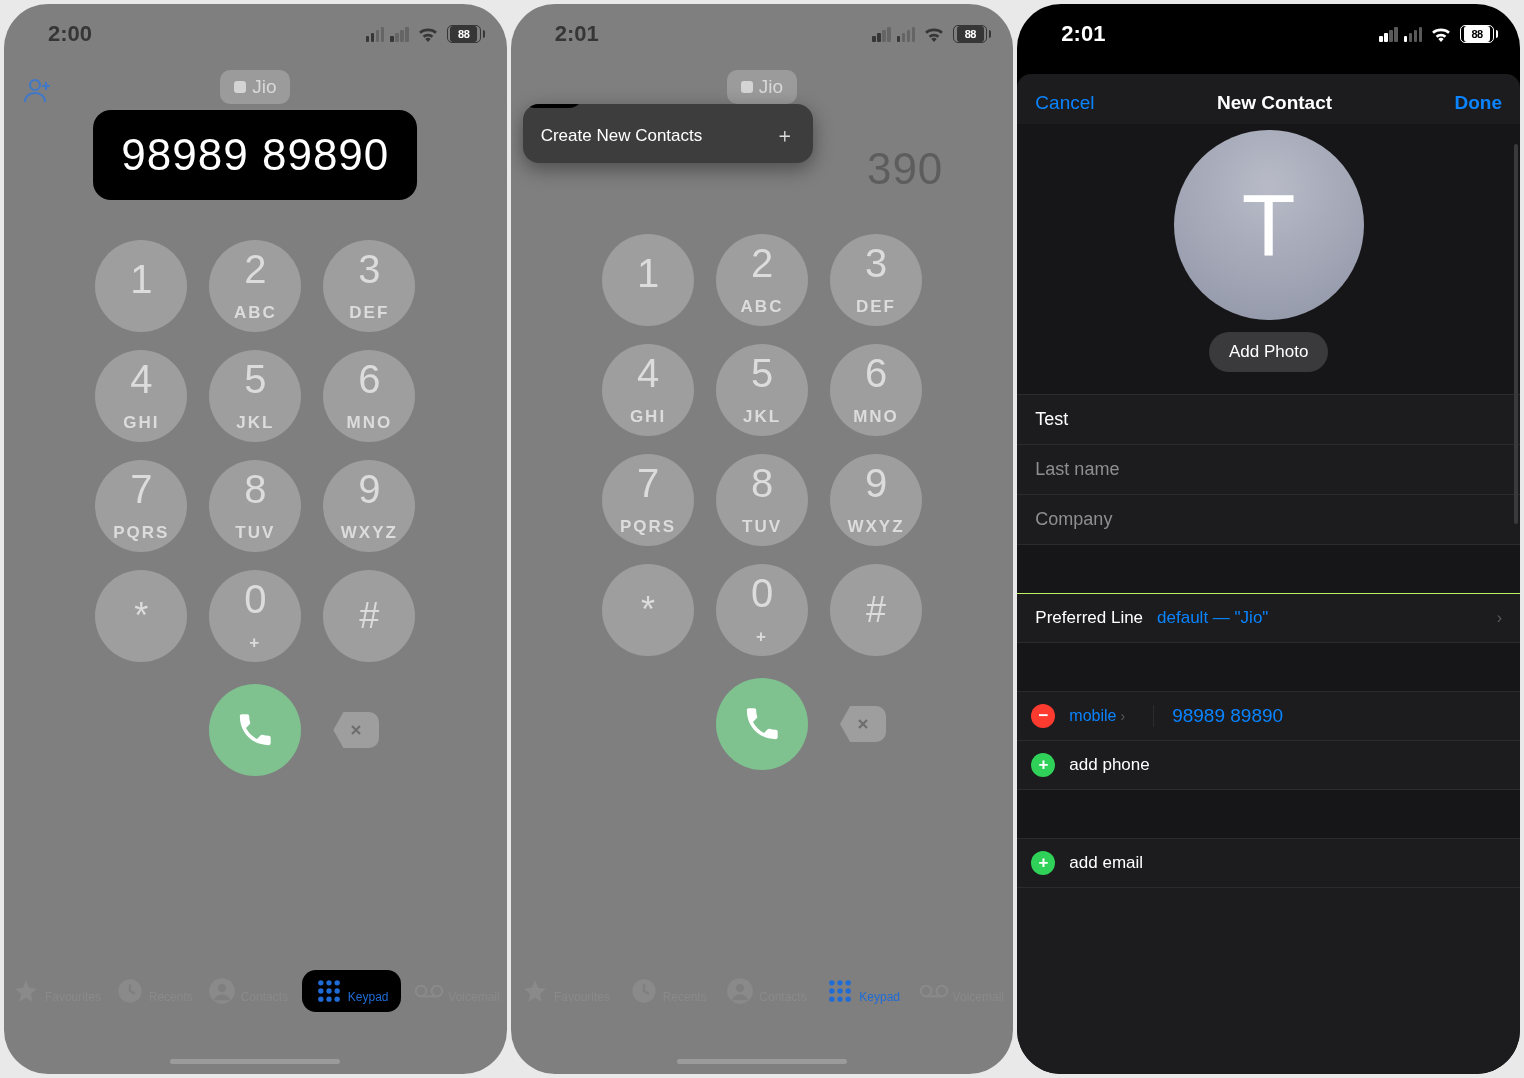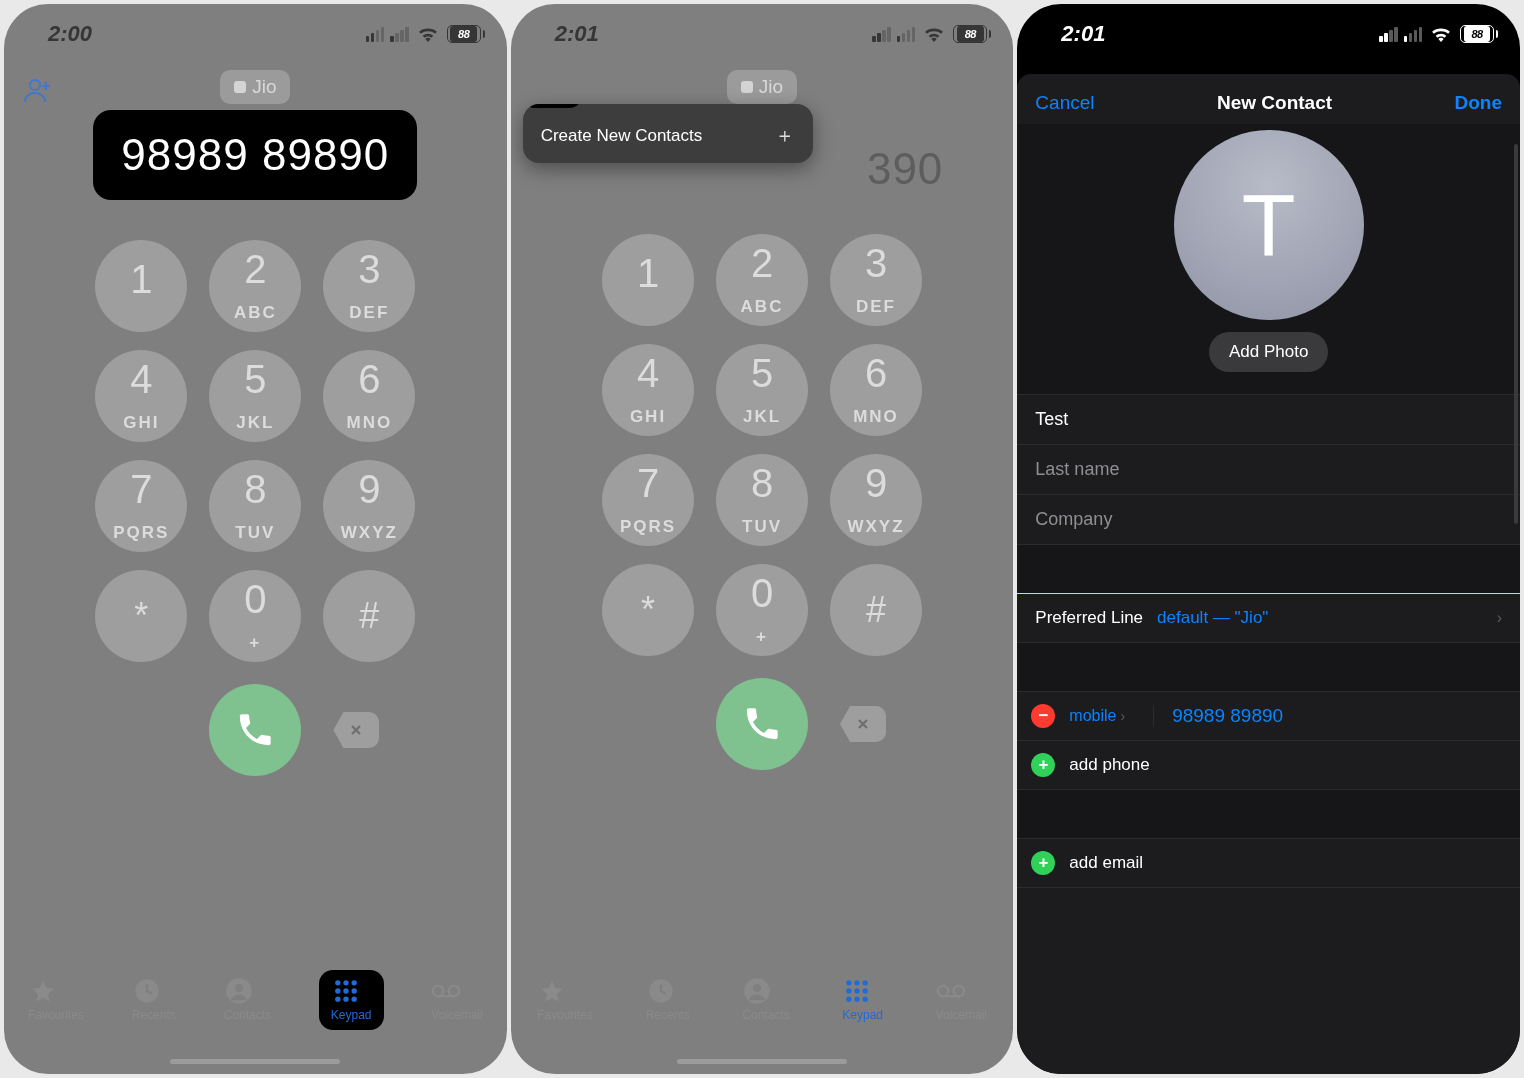--- a/index.html
+++ b/index.html
@@ -1,21 +1,21 @@
 <!DOCTYPE html>
 <html><head>
 <meta charset="utf-8">
 <style>
   * { box-sizing: border-box; margin: 0; padding: 0; font-family: -apple-system, "SF Pro Text", "Helvetica Neue", Arial, sans-serif; }
   body { background:#e9e9e9; width:1524px; height:1078px; display:flex; gap:4px; padding:4px; }
   .phone { flex:1; border-radius:44px; overflow:hidden; position:relative; background:#1c1c1e; }
   .phone.dimmed { background:#7f7f80; }
   .phone.dark { background:#000; }
   
-  .status { height:60px; display:flex; align-items:center; justify-content:space-between; padding:0 22px 0 44px; color:#fff; font-weight:600; font-size:22px; position:relative; z-index:5;font-style:italic; }
+  .status { height:60px; display:flex; align-items:center; justify-content:space-between; padding:0 22px 0 44px; color:#fff; font-weight:600; font-size:22px; position:relative; z-index:5; }
   .phone.dimmed .status { color:#363636; }
   .status-right { display:flex; align-items:center; gap:8px; }
   .battery { display:flex; align-items:center; gap:2px; }
   .bat-body { width:34px; height:18px; border:1.5px solid currentColor; border-radius:5px; display:flex; align-items:center; justify-content:center; font-size:11px; font-weight:700; padding:0 1px; letter-spacing:-0.5px;}
   .bat-fill { background:currentColor; color:#7f7f80; height:100%; width:88%; border-radius:3px; display:flex; align-items:center; justify-content:center;}
   .phone.dimmed .bat-fill{ color:#fff; background:#363636;}
   .phone.dark .bat-body{ border-color:#fff; } .phone.dark .bat-fill{ background:#fff; color:#000;}
   .bat-tip { width:2px; height:8px; background:currentColor; border-radius:0 2px 2px 0; }
   .sig { display:flex; align-items:flex-end; gap:1.5px; } .sig i{ width:3.5px; background:currentColor; border-radius:1px; opacity:.35;} .sig i.on{opacity:1;}
   .sig i:nth-child(1){height:6px} .sig i:nth-child(2){height:9px} .sig i:nth-child(3){height:12px} .sig i:nth-child(4){height:15px}
@@ -28,21 +28,21 @@
   .dialed-hi { background:#000; border-radius:18px; display:inline-block; padding:20px 28px; margin:6px auto 0; position:relative; left:50%; transform:translateX(-50%);}
   .dialed-plain { color:#5d5d5d; text-align:center; margin-top:40px;}
   .keypad { margin-top:40px; display:grid; grid-template-columns:repeat(3,92px); grid-template-rows:repeat(4,92px); gap:18px 22px; justify-content:center;}
   .key { width:92px; height:92px; border-radius:50%; background:#9e9e9e; display:flex; flex-direction:column; align-items:center; justify-content:center; color:#dcdcdc;}
   .key .num{ font-size:40px; font-weight:300; line-height:1;} .key .let{ font-size:17px; letter-spacing:2px; font-weight:600; margin-top:14px;}
   .key.sym .num{ font-size:36px; font-weight:400;}
   .callrow { display:flex; justify-content:center; align-items:center; gap:24px; margin-top:22px; position:relative;}
   .callbtn { width:92px; height:92px; border-radius:50%; background:#7fc18f; display:flex; align-items:center; justify-content:center;}
   .delbtn { width:46px; height:36px; border-radius:6px 10px 10px 6px; background:#9e9e9e; position:absolute; left:calc(50% + 78px); display:flex; align-items:center; justify-content:center; color:#6e6e6e; clip-path:polygon(22% 0,100% 0,100% 100%,22% 100%,0 50%);}
   .tabbar { position:absolute; bottom:0; left:0; right:0; height:110px; display:flex; justify-content:space-around; align-items:flex-start; padding-top:14px;}
-  .tab { display:flex; flex-direction:column; align-items:flex-start; gap:4px; color:#8a8a8a; font-size:12px;}
+  .tab { display:flex; flex-direction:row; align-items:flex-end; gap:4px; color:#8a8a8a; font-size:12px;}
   .tab.active{ color:#1f6cd6;}
   .tab-ico{ width:30px; height:26px; display:flex; align-items:center; justify-content:center; font-size:24px;}
   .tabbar .tab.active.hi{ background:#000; border-radius:14px; padding:8px 12px; margin-top:-8px;}
   .homebar { position:absolute; bottom:10px; left:50%; transform:translateX(-50%); width:170px; height:5px; border-radius:4px; background:#9b9b9b;}
   .person-plus { position:absolute; top:72px; left:18px; width:36px; height:36px; color:#4178c7; font-size:24px;}
   
   .ctx { position:absolute; top:100px; left:12px; width:290px; background:#3d3d3d; border-radius:16px; overflow:hidden; z-index:10; box-shadow:0 6px 20px rgba(0,0,0,.4);}
   .ctx-head{ width:62px; height:48px; background:#000; border-radius:14px; margin:-44px 0 0 -2px; display:flex; align-items:center;justify-content:center;}
   .ctx-row { display:flex; align-items:center; justify-content:space-between; padding:14px 18px; color:#fff; font-size:17px;}
   .ctx-row + .ctx-row{ border-top:1px solid #555;}

